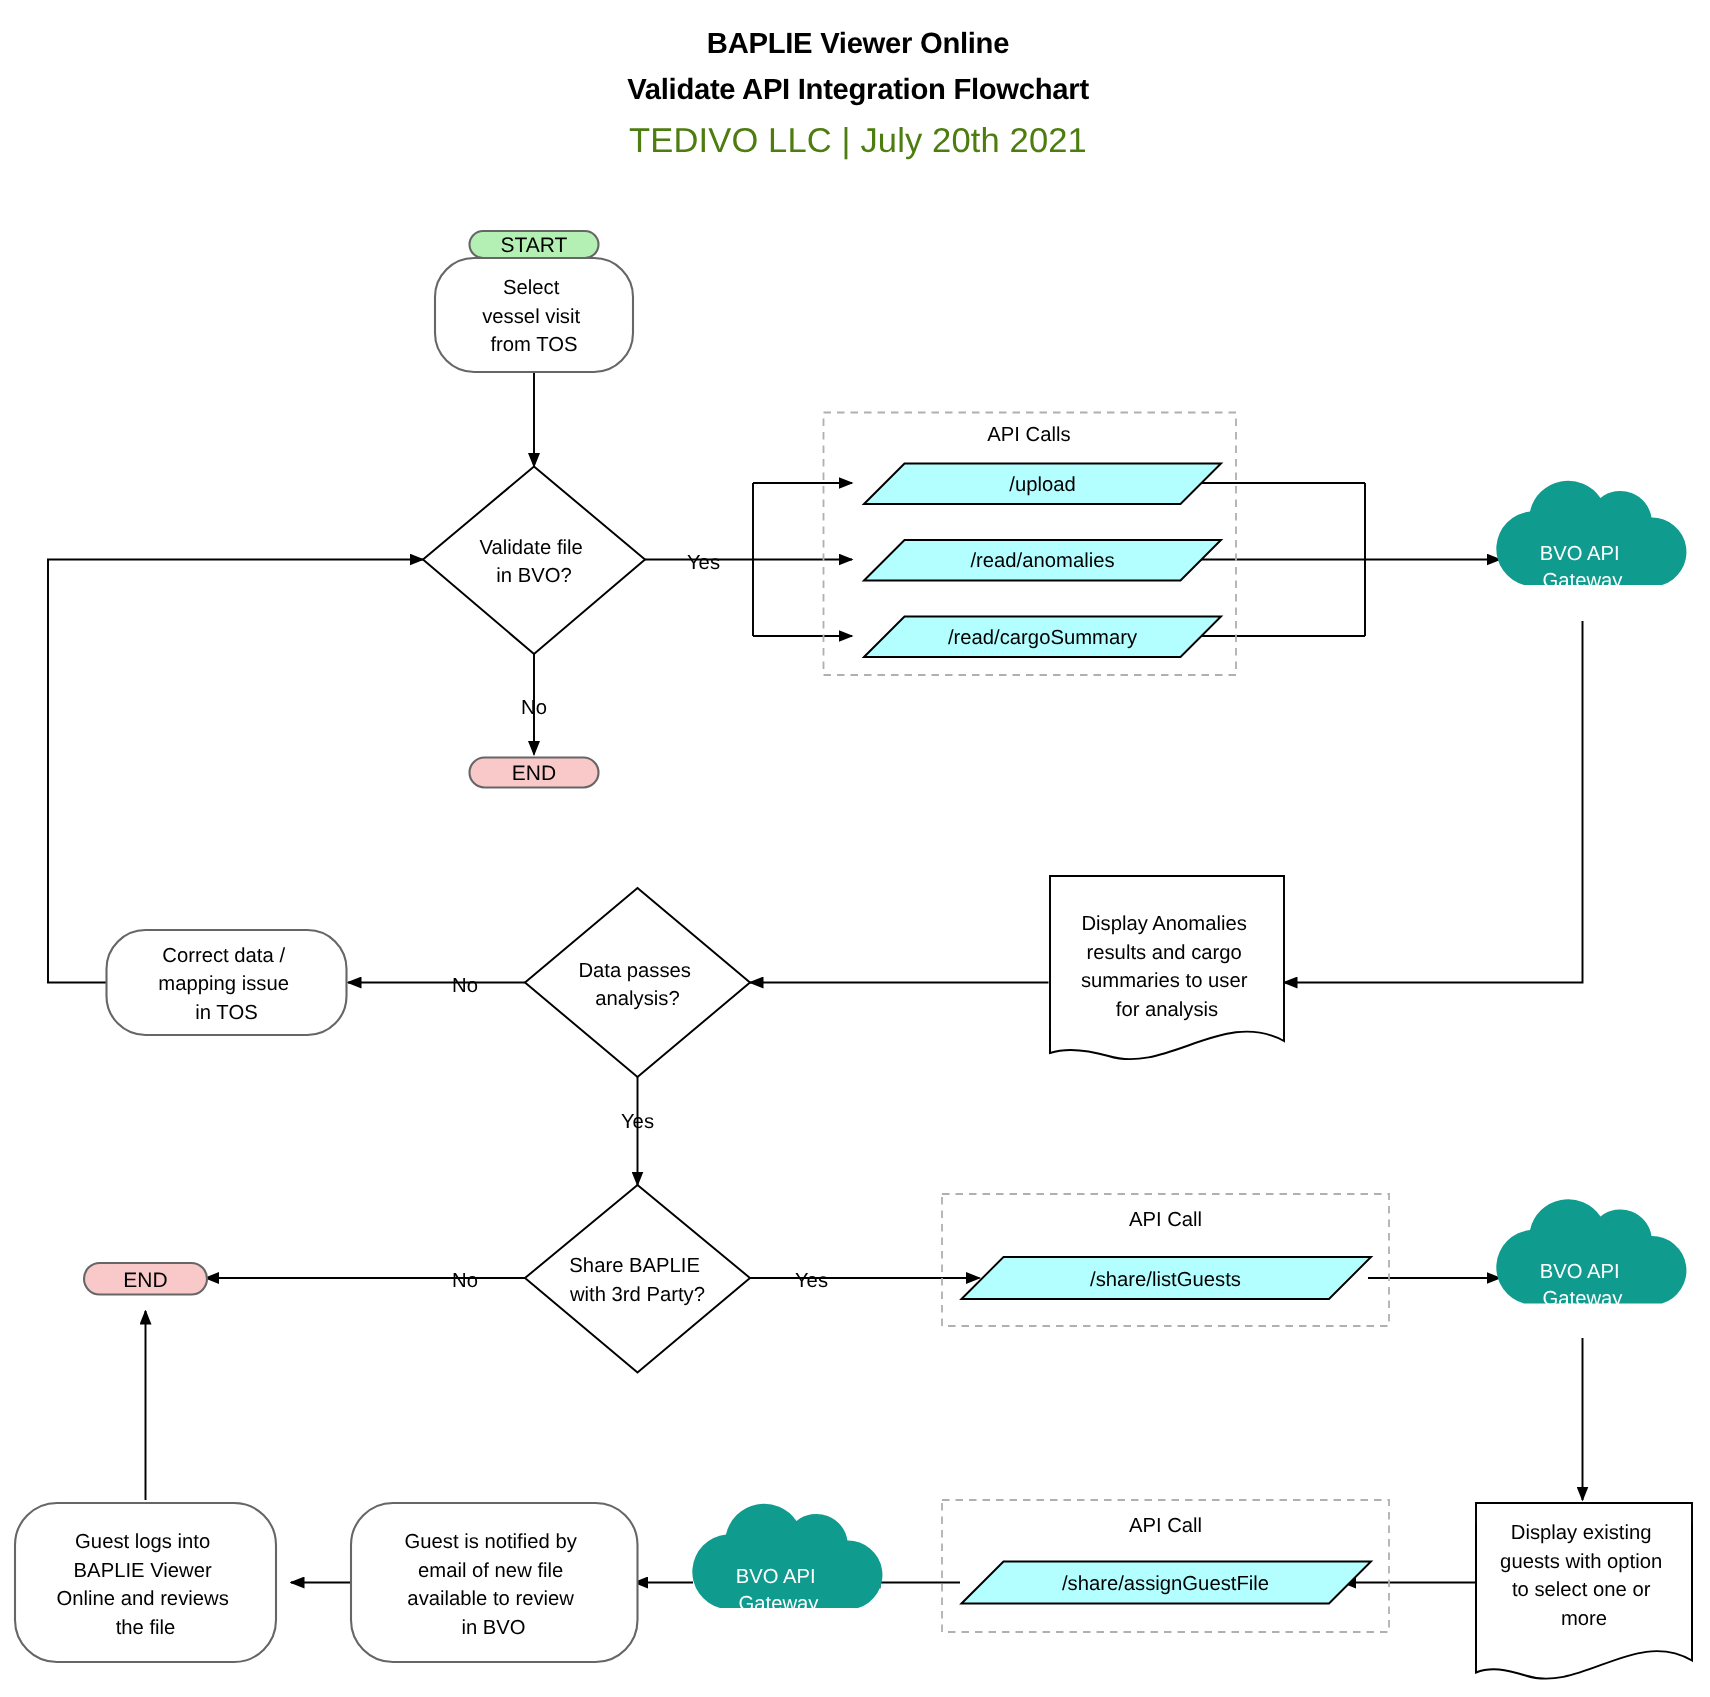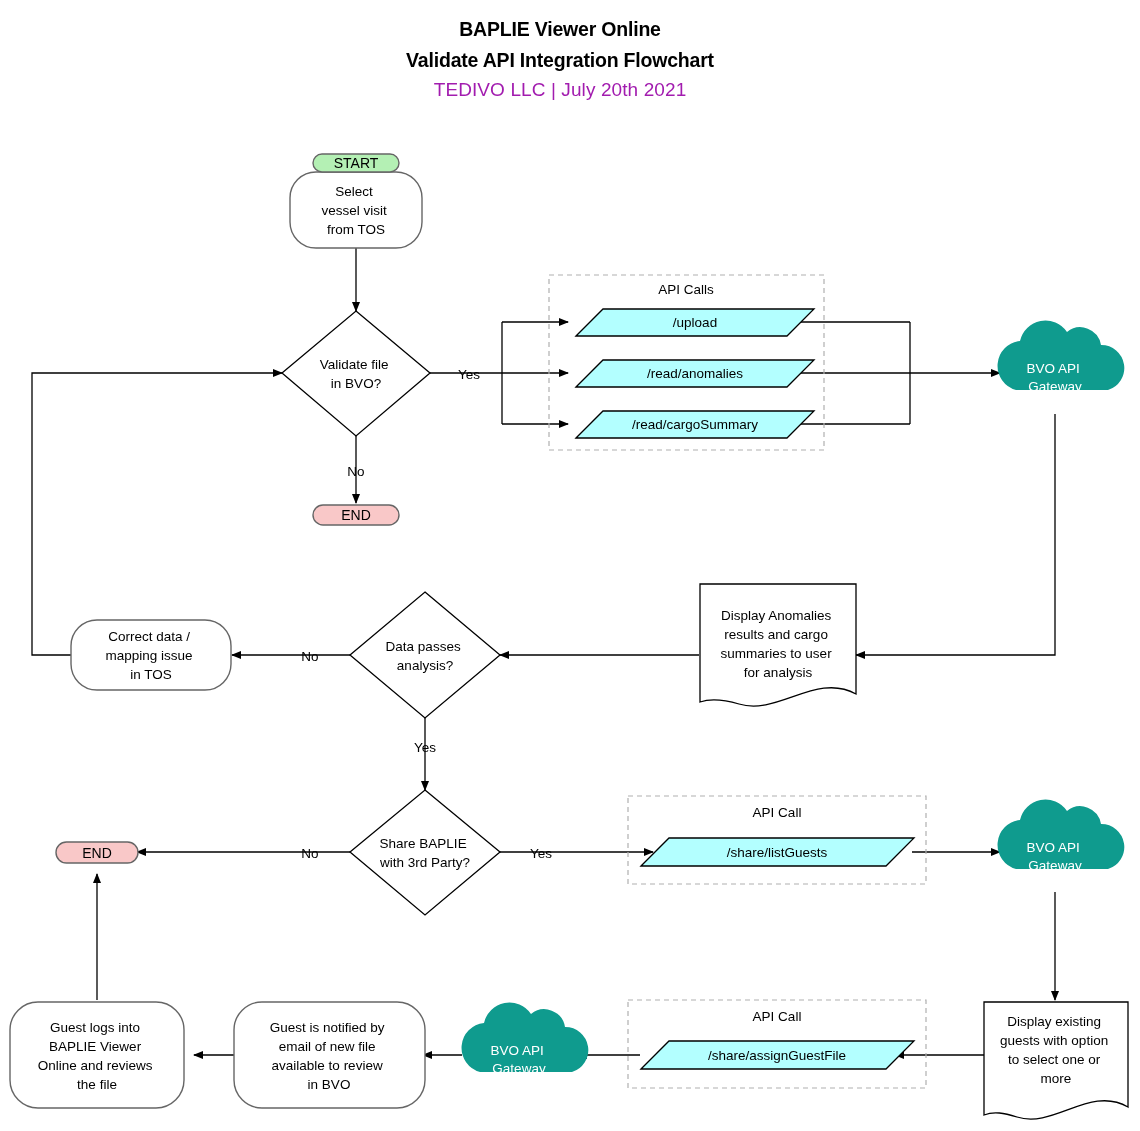--- a/index.html
+++ b/index.html
@@ -1,22 +1,22 @@
 <!DOCTYPE html>
 <html><head>
 <meta charset="utf-8">
 <style>
   html,body{margin:0;padding:0;background:#ffffff;}
   body{width:1140px;height:1131px;overflow:hidden;
        font-family:"Liberation Sans","DejaVu Sans",sans-serif;}
   #root{position:relative;width:1140px;height:1131px;}
-  .hdr{position:absolute;left:0;top:0;width:1120px;text-align:center;}
+  .hdr{position:absolute;left:12px;top:0;width:1120px;text-align:center;}
   .hdr h1{margin:0;font-size:19.5px;font-weight:bold;color:#000;line-height:1.58;
           letter-spacing:-0.2px;}
-  .hdr .sub{font-size:19px;color:#a21caf;font-weight:normal;line-height:1.5;
+  .hdr .sub{font-size:23px;color:#4d7c0f;font-weight:normal;line-height:1.5;
             letter-spacing:0.1px;}
   svg{position:absolute;left:0;top:0;}
   text{font-family:"Liberation Sans","DejaVu Sans",sans-serif;}
   .nodeTxt{font-size:13.5px;fill:#000;}
   .edgeLbl{font-size:13.5px;fill:#000;}
   .grpLbl{font-size:13.5px;fill:#000;}
   .cloudTxt{font-size:13.5px;fill:#ffffff;}
   .pillTxt{font-size:14px;fill:#000;}
   .shape{fill:#ffffff;stroke:#000000;stroke-width:1.3;}
   .shapeGray{fill:#ffffff;stroke:#666666;stroke-width:1.4;}

